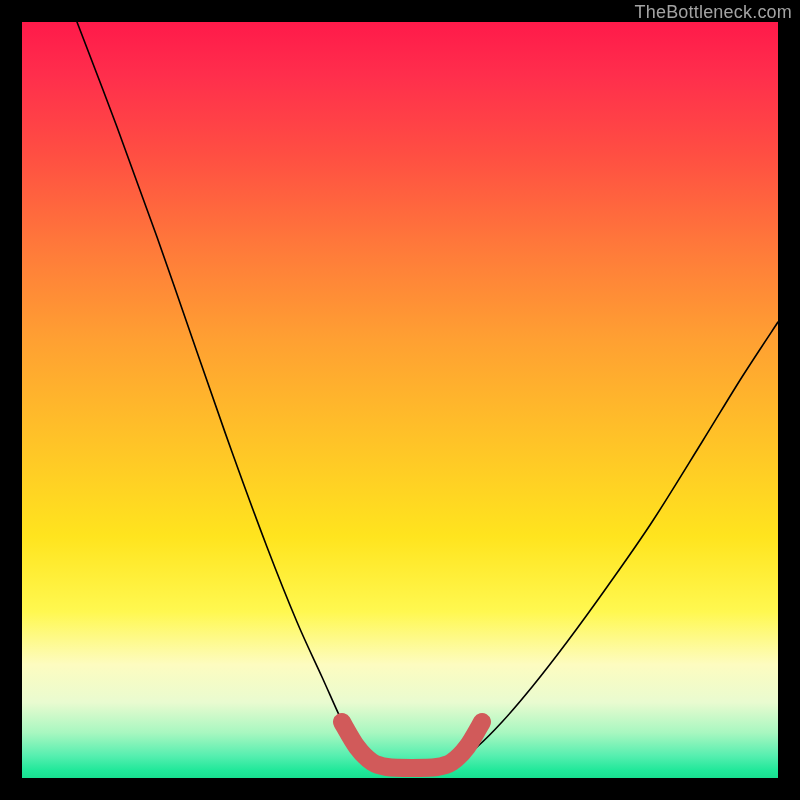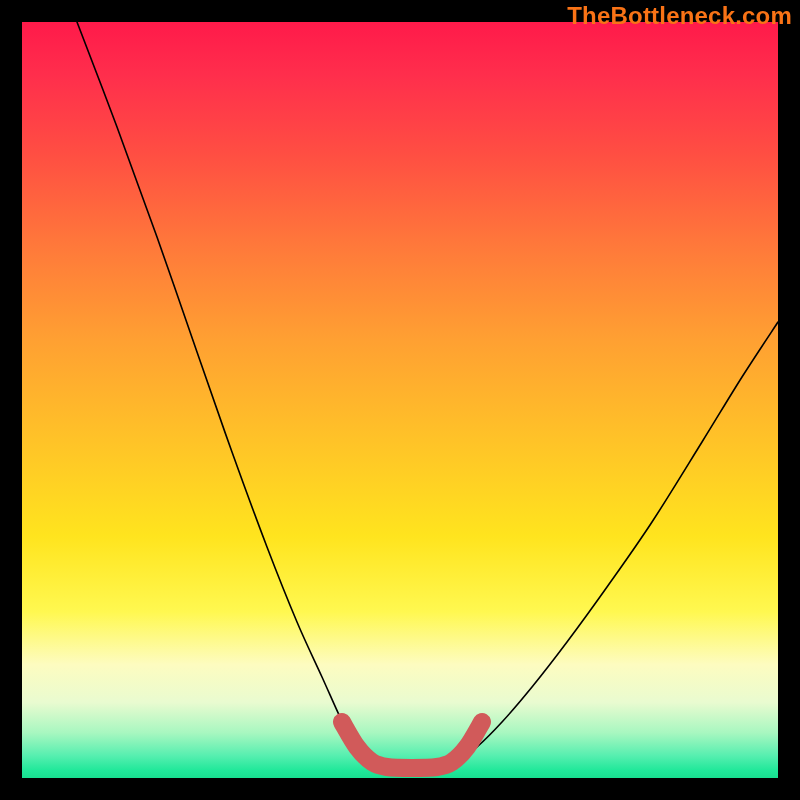--- a/index.html
+++ b/index.html
@@ -43,23 +43,23 @@
       #58efb0 97%,
       #20e89a 99%,
       #18df90 100%
     );
   }
   .watermark {
     position: absolute;
     top: 2px;
     right: 8px;
     font-family: Arial, Helvetica, sans-serif;
-    font-size: 24px;
-    font-weight: 700;
-    color: #f97316;
+    font-size: 18px;
+    font-weight: 400;
+    color: #a3a3a3;
     letter-spacing: 0.2px;
     user-select: none;
   }
   svg.curves {
     position: absolute;
     left: 0; top: 0;
     width: 100%; height: 100%;
     overflow: visible;
   }
   .thin-curve {

